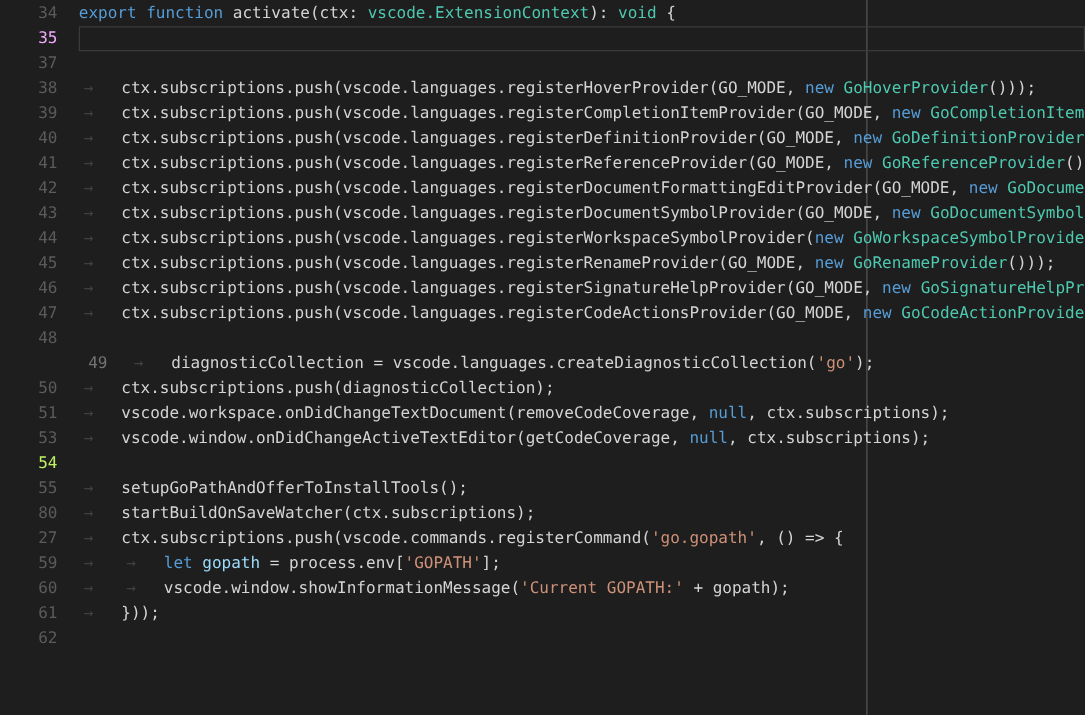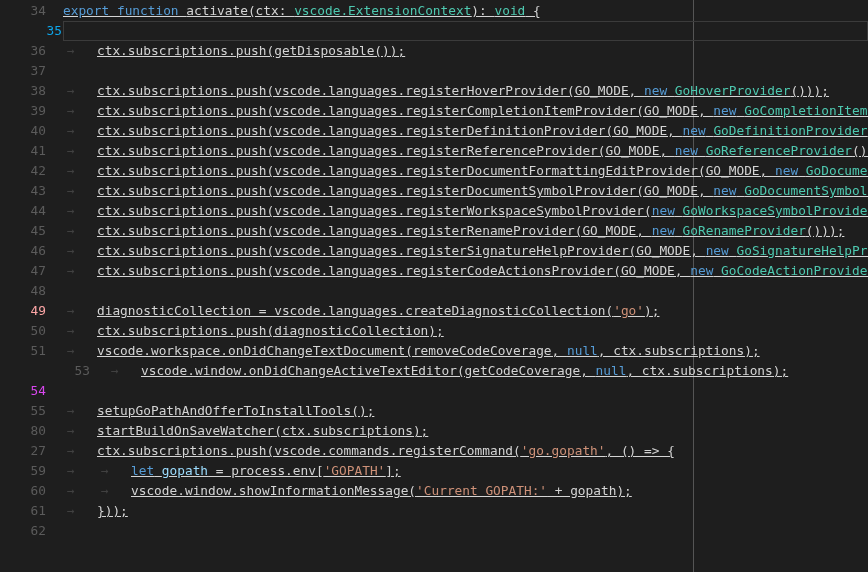--- a/index.html
+++ b/index.html
@@ -45,21 +45,20 @@
     text-align: right;
     color: #5b5b5b;
     user-select: none;
   }
   .code {
     flex: 1 1 auto;
     padding-left: 17px;
     white-space: pre;
     overflow: hidden;
     color: #d4d4d4;
-    text-decoration: underline;
   }
   .ind {
     display: inline-block;
     box-sizing: border-box;
     width: 34px;
     padding-left: 4px;
     color: #404040;
     user-select: none;
   }
   .cur-border {
@@ -74,39 +73,38 @@
     z-index: 3;
   }
 </style>
 </head>
 <body>
 
 <div class="screen" style="background: rgb(30, 30, 30);">
   <div class="ruler" style="background: rgb(85, 85, 85);"></div>
   <div class="lines" id="lines">
       <div class="line"><span class="num" style="color: rgb(91, 91, 91);">34</span><span class="code"><span style="color: rgb(86, 156, 214);">export function </span><span style="color: rgb(212, 212, 212);">activate(ctx: </span><span style="color: rgb(78, 201, 176);">vscode.ExtensionContext</span><span style="color: rgb(212, 212, 212);">): </span><span style="color: rgb(78, 201, 176);">void</span><span style="color: rgb(212, 212, 212);"> {</span></span></div>
-      <div class="line"><span class="num" style="color: #0ea5e9; padding-left: 16px;">35</span><span class="code"></span><span class="cur-border" style="border-color: rgb(59, 59, 59);"></span></div>
-      <div class="line"><span class="num" style="color: rgb(91, 91, 91);">36</span><span class="code"><span class="ind" style="color: rgb(64, 64, 64);">→</span><span style="color: rgb(212, 212, 212);">ctx.subscriptions.push(getDisposable());</span></span></div>
+      <div class="line"><span class="num" style="color: #f0abfc;">35</span><span class="code"></span><span class="cur-border" style="border-color: rgb(59, 59, 59);"></span></div>
       <div class="line"><span class="num" style="color: rgb(91, 91, 91);">37</span><span class="code"></span></div>
       <div class="line"><span class="num" style="color: rgb(91, 91, 91);">38</span><span class="code"><span class="ind" style="color: rgb(64, 64, 64);">→</span><span style="color: rgb(212, 212, 212);">ctx.subscriptions.push(vscode.languages.registerHoverProvider(GO_MODE, </span><span style="color: rgb(86, 156, 214);">new</span><span style="color: rgb(212, 212, 212);"> </span><span style="color: rgb(78, 201, 176);">GoHoverProvider</span><span style="color: rgb(212, 212, 212);">()));</span></span></div>
       <div class="line"><span class="num" style="color: rgb(91, 91, 91);">39</span><span class="code"><span class="ind" style="color: rgb(64, 64, 64);">→</span><span style="color: rgb(212, 212, 212);">ctx.subscriptions.push(vscode.languages.registerCompletionItemProvider(GO_MODE, </span><span style="color: rgb(86, 156, 214);">new</span><span style="color: rgb(212, 212, 212);"> </span><span style="color: rgb(78, 201, 176);">GoCompletionItemProvider</span></span></div>
       <div class="line"><span class="num" style="color: rgb(91, 91, 91);">40</span><span class="code"><span class="ind" style="color: rgb(64, 64, 64);">→</span><span style="color: rgb(212, 212, 212);">ctx.subscriptions.push(vscode.languages.registerDefinitionProvider(GO_MODE, </span><span style="color: rgb(86, 156, 214);">new</span><span style="color: rgb(212, 212, 212);"> </span><span style="color: rgb(78, 201, 176);">GoDefinitionProvider</span><span style="color: rgb(212, 212, 212);">()));</span></span></div>
       <div class="line"><span class="num" style="color: rgb(91, 91, 91);">41</span><span class="code"><span class="ind" style="color: rgb(64, 64, 64);">→</span><span style="color: rgb(212, 212, 212);">ctx.subscriptions.push(vscode.languages.registerReferenceProvider(GO_MODE, </span><span style="color: rgb(86, 156, 214);">new</span><span style="color: rgb(212, 212, 212);"> </span><span style="color: rgb(78, 201, 176);">GoReferenceProvider</span><span style="color: rgb(212, 212, 212);">()));</span></span></div>
       <div class="line"><span class="num" style="color: rgb(91, 91, 91);">42</span><span class="code"><span class="ind" style="color: rgb(64, 64, 64);">→</span><span style="color: rgb(212, 212, 212);">ctx.subscriptions.push(vscode.languages.registerDocumentFormattingEditProvider(GO_MODE, </span><span style="color: rgb(86, 156, 214);">new</span><span style="color: rgb(212, 212, 212);"> </span><span style="color: rgb(78, 201, 176);">GoDocumentFormattingEditProvider</span></span></div>
       <div class="line"><span class="num" style="color: rgb(91, 91, 91);">43</span><span class="code"><span class="ind" style="color: rgb(64, 64, 64);">→</span><span style="color: rgb(212, 212, 212);">ctx.subscriptions.push(vscode.languages.registerDocumentSymbolProvider(GO_MODE, </span><span style="color: rgb(86, 156, 214);">new</span><span style="color: rgb(212, 212, 212);"> </span><span style="color: rgb(78, 201, 176);">GoDocumentSymbolProvider</span></span></div>
       <div class="line"><span class="num" style="color: rgb(91, 91, 91);">44</span><span class="code"><span class="ind" style="color: rgb(64, 64, 64);">→</span><span style="color: rgb(212, 212, 212);">ctx.subscriptions.push(vscode.languages.registerWorkspaceSymbolProvider(</span><span style="color: rgb(86, 156, 214);">new</span><span style="color: rgb(212, 212, 212);"> </span><span style="color: rgb(78, 201, 176);">GoWorkspaceSymbolProvider</span></span></div>
       <div class="line"><span class="num" style="color: rgb(91, 91, 91);">45</span><span class="code"><span class="ind" style="color: rgb(64, 64, 64);">→</span><span style="color: rgb(212, 212, 212);">ctx.subscriptions.push(vscode.languages.registerRenameProvider(GO_MODE, </span><span style="color: rgb(86, 156, 214);">new</span><span style="color: rgb(212, 212, 212);"> </span><span style="color: rgb(78, 201, 176);">GoRenameProvider</span><span style="color: rgb(212, 212, 212);">()));</span></span></div>
       <div class="line"><span class="num" style="color: rgb(91, 91, 91);">46</span><span class="code"><span class="ind" style="color: rgb(64, 64, 64);">→</span><span style="color: rgb(212, 212, 212);">ctx.subscriptions.push(vscode.languages.registerSignatureHelpProvider(GO_MODE, </span><span style="color: rgb(86, 156, 214);">new</span><span style="color: rgb(212, 212, 212);"> </span><span style="color: rgb(78, 201, 176);">GoSignatureHelpProvider</span></span></div>
       <div class="line"><span class="num" style="color: rgb(91, 91, 91);">47</span><span class="code"><span class="ind" style="color: rgb(64, 64, 64);">→</span><span style="color: rgb(212, 212, 212);">ctx.subscriptions.push(vscode.languages.registerCodeActionsProvider(GO_MODE, </span><span style="color: rgb(86, 156, 214);">new</span><span style="color: rgb(212, 212, 212);"> </span><span style="color: rgb(78, 201, 176);">GoCodeActionProvider</span></span></div>
       <div class="line"><span class="num" style="color: rgb(91, 91, 91);">48</span><span class="code"></span></div>
-      <div class="line"><span class="num" style="color: #fca5a5;">49</span><span class="code"><span class="ind" style="color: rgb(64, 64, 64);">→</span><span style="color: rgb(212, 212, 212);">diagnosticCollection = vscode.languages.createDiagnosticCollection(</span><span style="color: rgb(206, 145, 120);">'go'</span><span style="color: rgb(212, 212, 212);">);</span></span></div>
+      <div class="line"><span class="num" style="color: #737373; margin-left: 40px;">49</span><span class="code"><span class="ind" style="color: rgb(64, 64, 64);">→</span><span style="color: rgb(212, 212, 212);">diagnosticCollection = vscode.languages.createDiagnosticCollection(</span><span style="color: rgb(206, 145, 120);">'go'</span><span style="color: rgb(212, 212, 212);">);</span></span></div>
       <div class="line"><span class="num" style="color: rgb(91, 91, 91);">50</span><span class="code"><span class="ind" style="color: rgb(64, 64, 64);">→</span><span style="color: rgb(212, 212, 212);">ctx.subscriptions.push(diagnosticCollection);</span></span></div>
       <div class="line"><span class="num" style="color: rgb(91, 91, 91);">51</span><span class="code"><span class="ind" style="color: rgb(64, 64, 64);">→</span><span style="color: rgb(212, 212, 212);">vscode.workspace.onDidChangeTextDocument(removeCodeCoverage, </span><span style="color: rgb(86, 156, 214);">null</span><span style="color: rgb(212, 212, 212);">, ctx.subscriptions);</span></span></div>
-      <div class="line"><span class="num" style="color: rgb(91, 91, 91); margin-left: 44px;">53</span><span class="code"><span class="ind" style="color: rgb(64, 64, 64);">→</span><span style="color: rgb(212, 212, 212);">vscode.window.onDidChangeActiveTextEditor(getCodeCoverage, </span><span style="color: rgb(86, 156, 214);">null</span><span style="color: rgb(212, 212, 212);">, ctx.subscriptions);</span></span></div>
-      <div class="line"><span class="num" style="color: #d946ef;">54</span><span class="code"></span></div>
+      <div class="line"><span class="num" style="color: rgb(91, 91, 91);">53</span><span class="code"><span class="ind" style="color: rgb(64, 64, 64);">→</span><span style="color: rgb(212, 212, 212);">vscode.window.onDidChangeActiveTextEditor(getCodeCoverage, </span><span style="color: rgb(86, 156, 214);">null</span><span style="color: rgb(212, 212, 212);">, ctx.subscriptions);</span></span></div>
+      <div class="line"><span class="num" style="color: #bef264;">54</span><span class="code"></span></div>
       <div class="line"><span class="num" style="color: rgb(91, 91, 91);">55</span><span class="code"><span class="ind" style="color: rgb(64, 64, 64);">→</span><span style="color: rgb(212, 212, 212);">setupGoPathAndOfferToInstallTools();</span></span></div>
       <div class="line"><span class="num" style="color: rgb(91, 91, 91);">80</span><span class="code"><span class="ind" style="color: rgb(64, 64, 64);">→</span><span style="color: rgb(212, 212, 212);">startBuildOnSaveWatcher(ctx.subscriptions);</span></span></div>
       <div class="line"><span class="num" style="color: rgb(91, 91, 91);">27</span><span class="code"><span class="ind" style="color: rgb(64, 64, 64);">→</span><span style="color: rgb(212, 212, 212);">ctx.subscriptions.push(vscode.commands.registerCommand(</span><span style="color: rgb(206, 145, 120);">'go.gopath'</span><span style="color: rgb(212, 212, 212);">, () =&gt; {</span></span></div>
       <div class="line"><span class="num" style="color: rgb(91, 91, 91);">59</span><span class="code"><span class="ind" style="color: rgb(64, 64, 64);">→</span><span class="ind" style="color: rgb(64, 64, 64);">→</span><span style="color: rgb(86, 156, 214);">let</span><span style="color: rgb(212, 212, 212);"> </span><span style="color: rgb(156, 220, 254);">gopath</span><span style="color: rgb(212, 212, 212);"> = process.env[</span><span style="color: rgb(206, 145, 120);">'GOPATH'</span><span style="color: rgb(212, 212, 212);">];</span></span></div>
       <div class="line"><span class="num" style="color: rgb(91, 91, 91);">60</span><span class="code"><span class="ind" style="color: rgb(64, 64, 64);">→</span><span class="ind" style="color: rgb(64, 64, 64);">→</span><span style="color: rgb(212, 212, 212);">vscode.window.showInformationMessage(</span><span style="color: rgb(206, 145, 120);">'Current GOPATH:'</span><span style="color: rgb(212, 212, 212);"> + gopath);</span></span></div>
       <div class="line"><span class="num" style="color: rgb(91, 91, 91);">61</span><span class="code"><span class="ind" style="color: rgb(64, 64, 64);">→</span><span style="color: rgb(212, 212, 212);">}));</span></span></div>
       <div class="line"><span class="num" style="color: rgb(91, 91, 91);">62</span><span class="code"></span></div>
     </div>
 </div>
 

